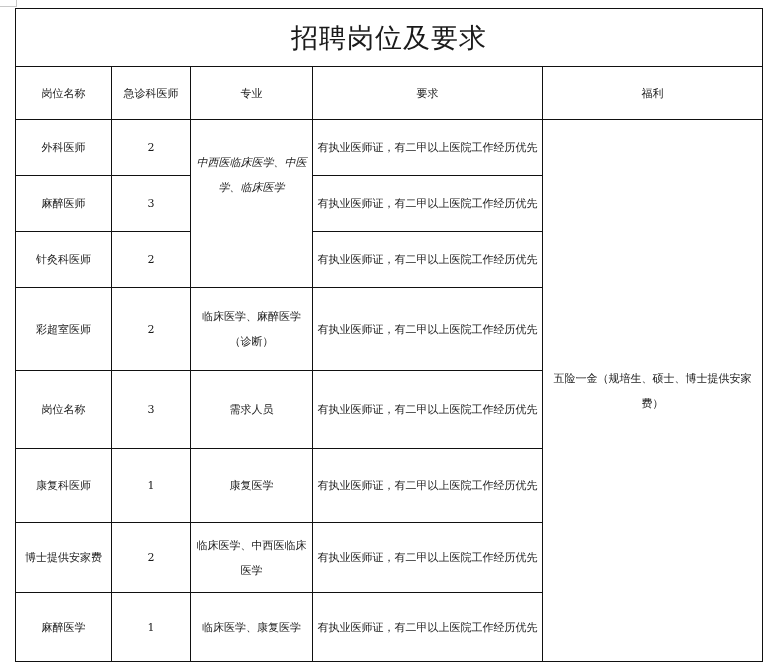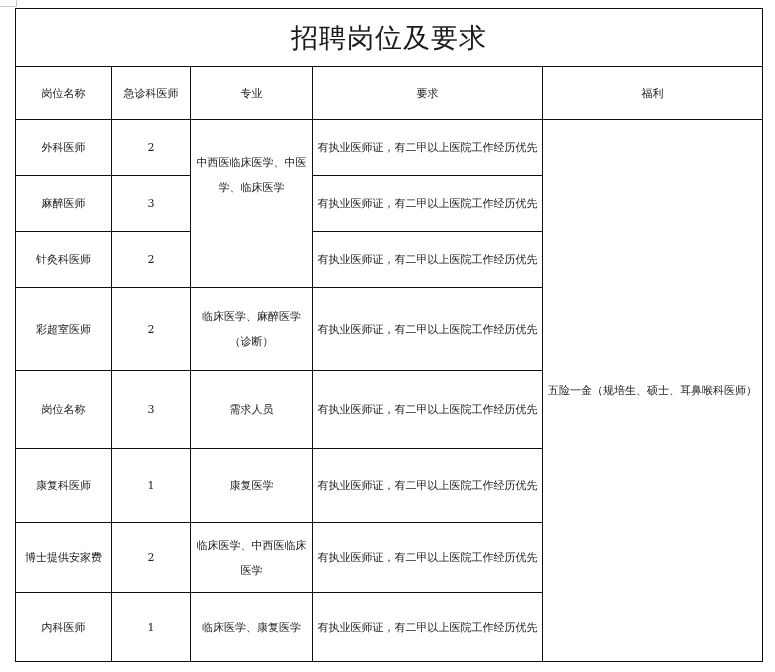--- a/index.html
+++ b/index.html
@@ -37,25 +37,25 @@
   <tr style="height:53px">
     <td>岗位名称</td>
     <td>急诊科医师</td>
     <td>专业</td>
     <td>要求</td>
     <td>福利</td>
   </tr>
   <tr style="height:56px">
     <td>外科医师</td>
     <td class="num">2</td>
-    <td rowspan="3" style="vertical-align:top; padding-top:30px;">
+    <td rowspan="3" style="vertical-align:top; padding-top:30px;font-style:italic;">
       <span>中西医临床医学、中医学、临床医学</span>
     </td>
     <td class="req">有执业医师证，有二甲以上医院工作经历优先</td>
-    <td rowspan="8" class="benefit">五险一金（规培生、硕士、耳鼻喉科医师）</td>
+    <td rowspan="8" class="benefit">五险一金（规培生、硕士、博士提供安家费）</td>
   </tr>
   <tr style="height:56px">
     <td>麻醉医师</td>
     <td class="num">3</td>
     <td class="req">有执业医师证，有二甲以上医院工作经历优先</td>
   </tr>
   <tr style="height:56px">
     <td>针灸科医师</td>
     <td class="num">2</td>
     <td class="req">有执业医师证，有二甲以上医院工作经历优先</td>
@@ -78,19 +78,19 @@
     <td>康复医学</td>
     <td class="req">有执业医师证，有二甲以上医院工作经历优先</td>
   </tr>
   <tr style="height:70px">
     <td>博士提供安家费</td>
     <td class="num">2</td>
     <td>临床医学、中西医临床医学</td>
     <td class="req">有执业医师证，有二甲以上医院工作经历优先</td>
   </tr>
   <tr style="height:69px">
-    <td>内科医师</td>
+    <td>麻醉医学</td>
     <td class="num">1</td>
     <td>临床医学、康复医学</td>
     <td class="req">有执业医师证，有二甲以上医院工作经历优先</td>
   </tr>
 </tbody>
   </table>
 
 </body></html>

